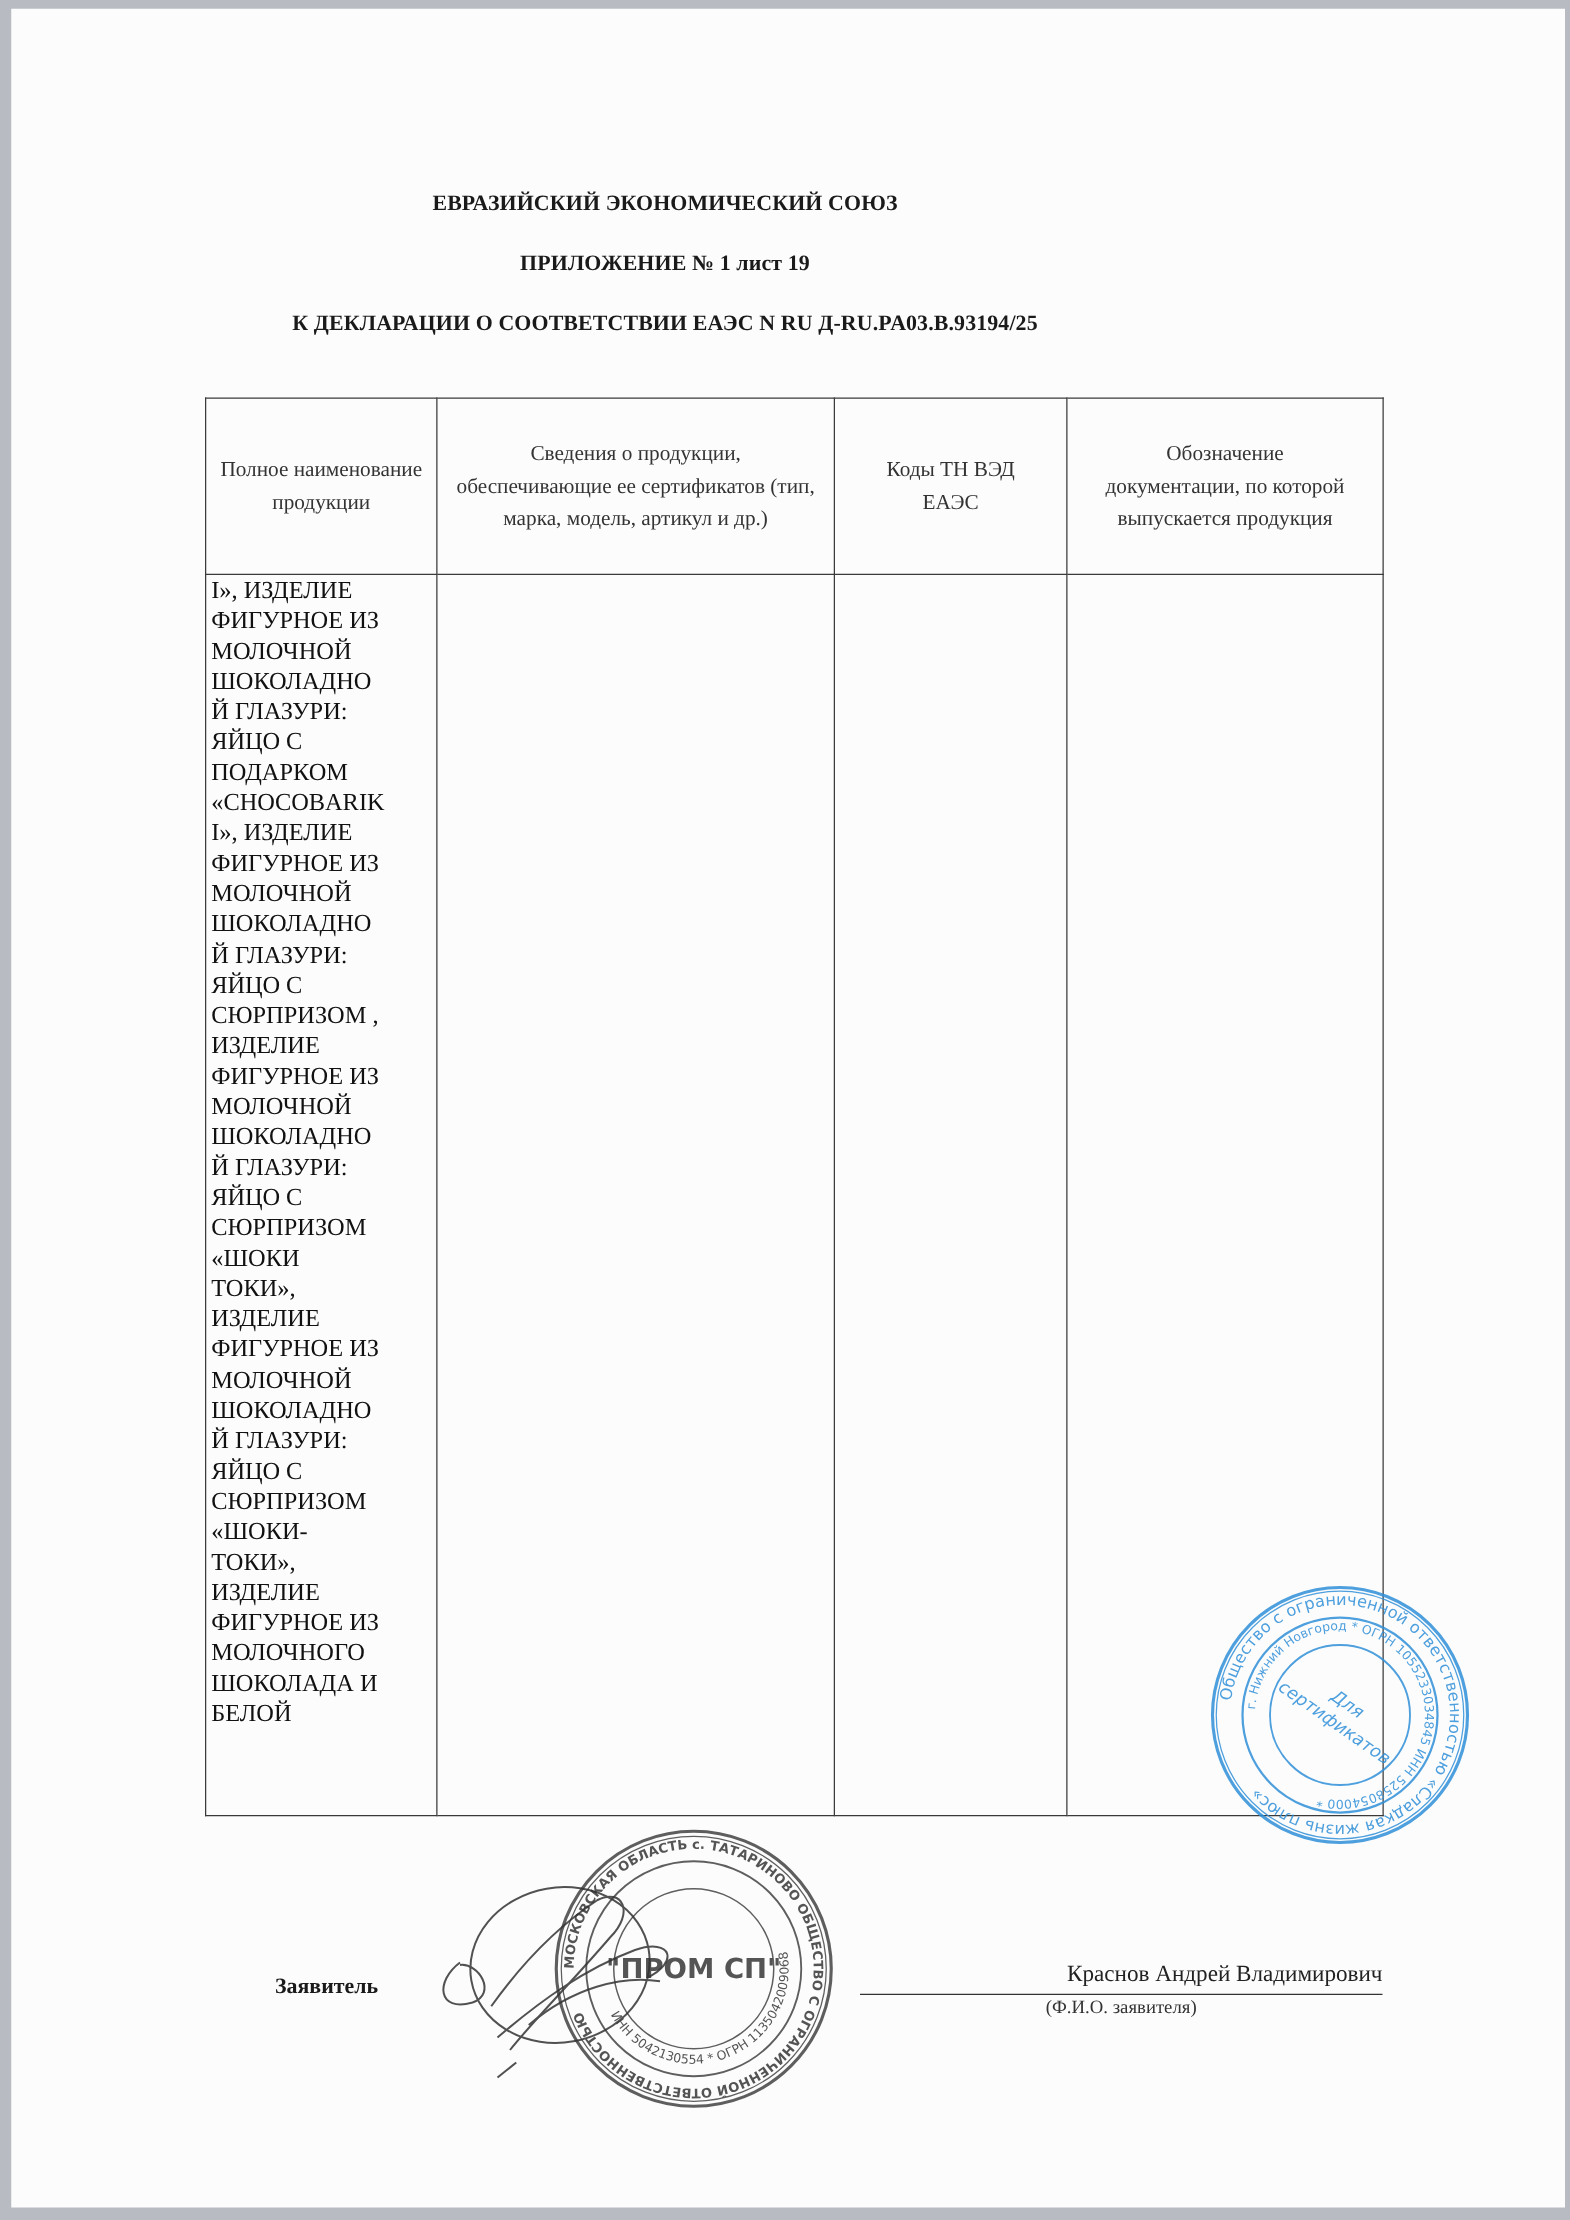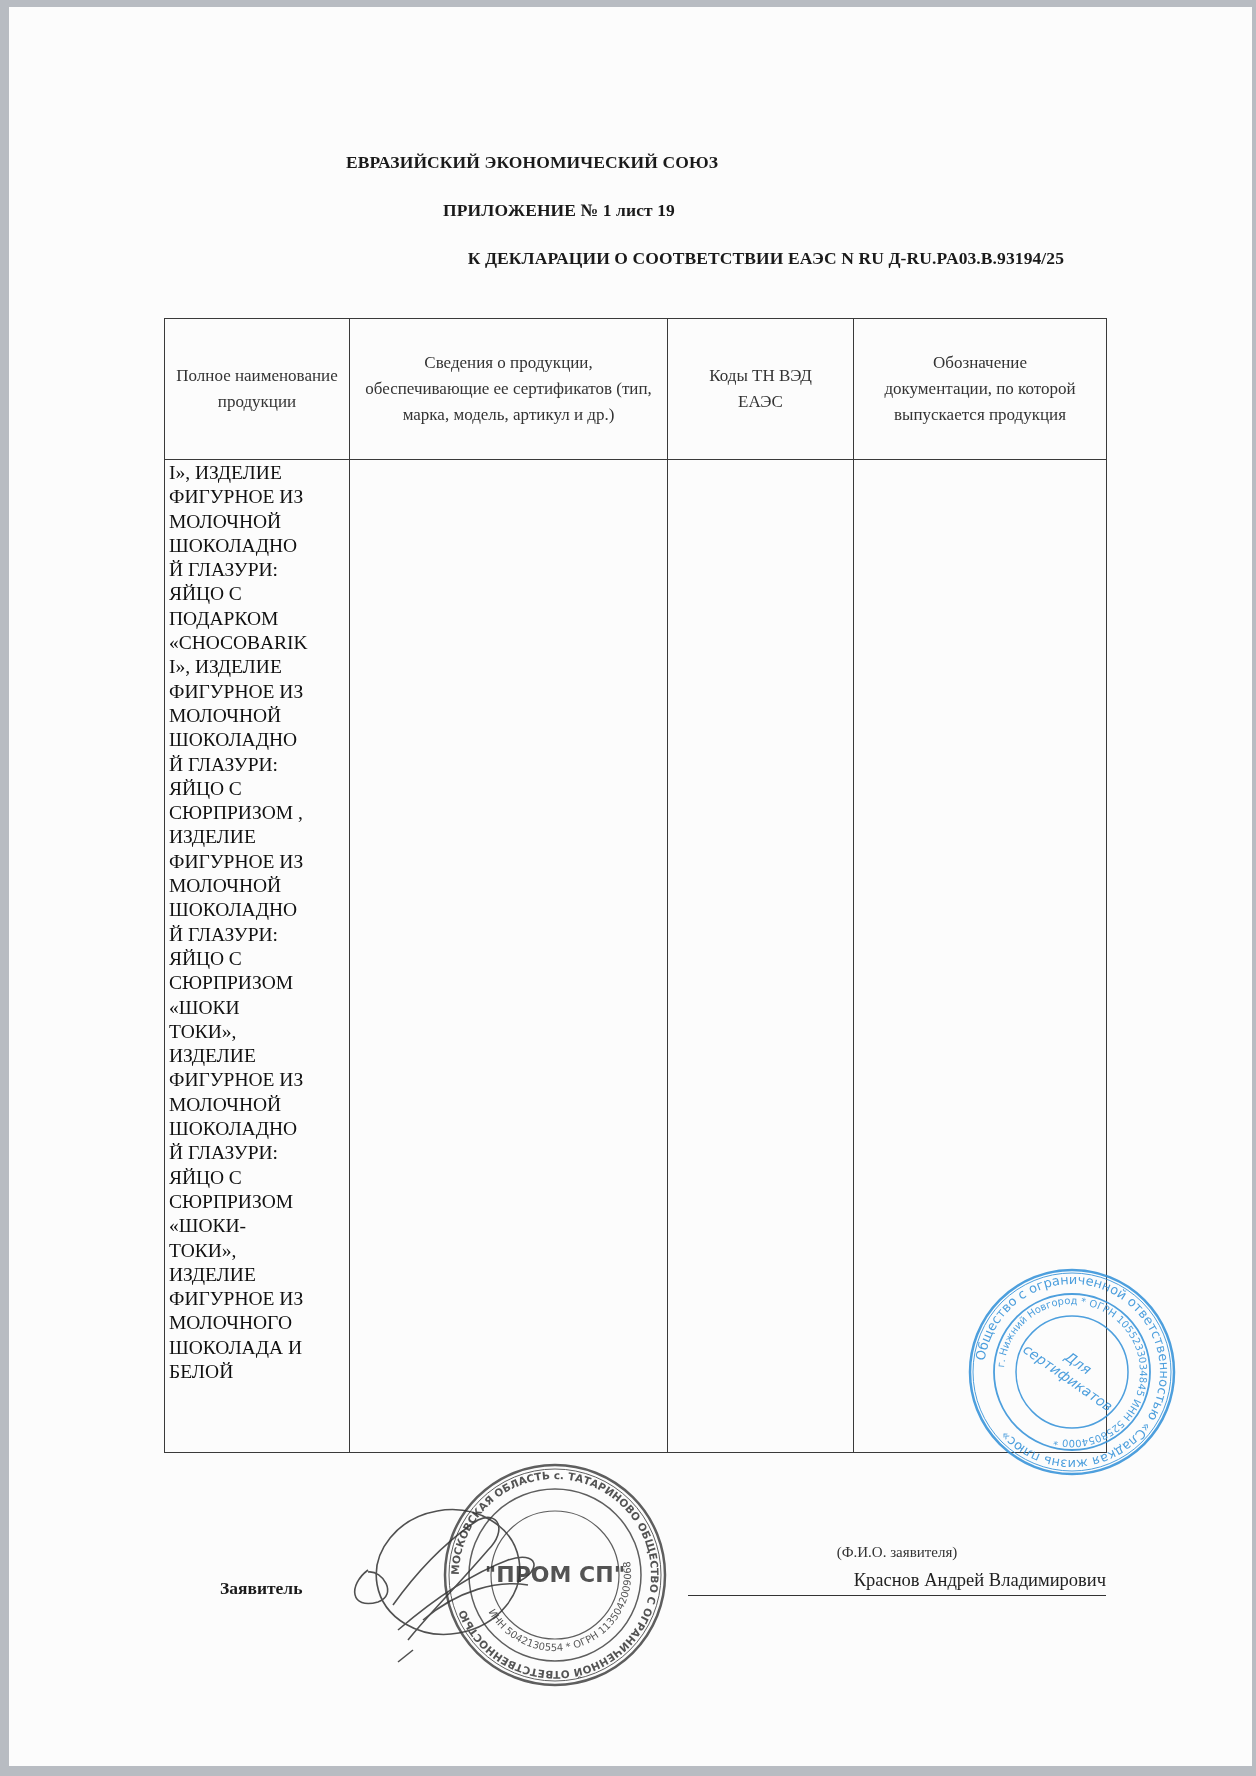--- a/index.html
+++ b/index.html
@@ -10,22 +10,22 @@
   }
   .page {
     position:absolute; left:9px; top:7px; width:1243px; height:1759px;
     background:#fcfcfc;
   }
   .hdr {
     position:absolute; left:0; width:1064px; text-align:center;
     font-weight:bold; font-size:17.5px; letter-spacing:0.1px;
   }
   #h1 { top:152px; }
-  #h2 { top:200px;padding-left:27px; }
-  #h3 { top:248px;text-align:right; }
+  #h2 { top:200px; }
+  #h3 { top:248px; }
 
   table.decl {
     position:absolute; left:164px; top:318px;
     border-collapse:collapse; table-layout:fixed;
     width:942px;
   }
   table.decl td, table.decl th {
     border:1.2px solid #3a3a3a; padding:0;
     font-weight:normal; vertical-align:middle; text-align:center;
   }
@@ -49,21 +49,21 @@
   }
   .sig-name {
     position:absolute; left:688px; top:1570px; width:418px;
     text-align:right; font-size:18.5px; color:#222;
   }
   .sig-line {
     position:absolute; left:688px; top:1595px; width:418px; height:0;
     border-top:1.3px solid #333;
   }
   .sig-caption {
-    position:absolute; left:688px; top:1544px; width:418px;
+    position:absolute; left:688px; top:1598px; width:418px;
     text-align:center; font-size:15px; color:#333;
   }
   .stamp-blue {
     position:absolute; left:966px; top:1266px; width:212px; height:212px;
   }
   .stamp-black {
     position:absolute; left:440px; top:1460px; width:230px; height:230px;
   }
   .signature {
     position:absolute; left:338px; top:1490px; width:260px; height:180px;

